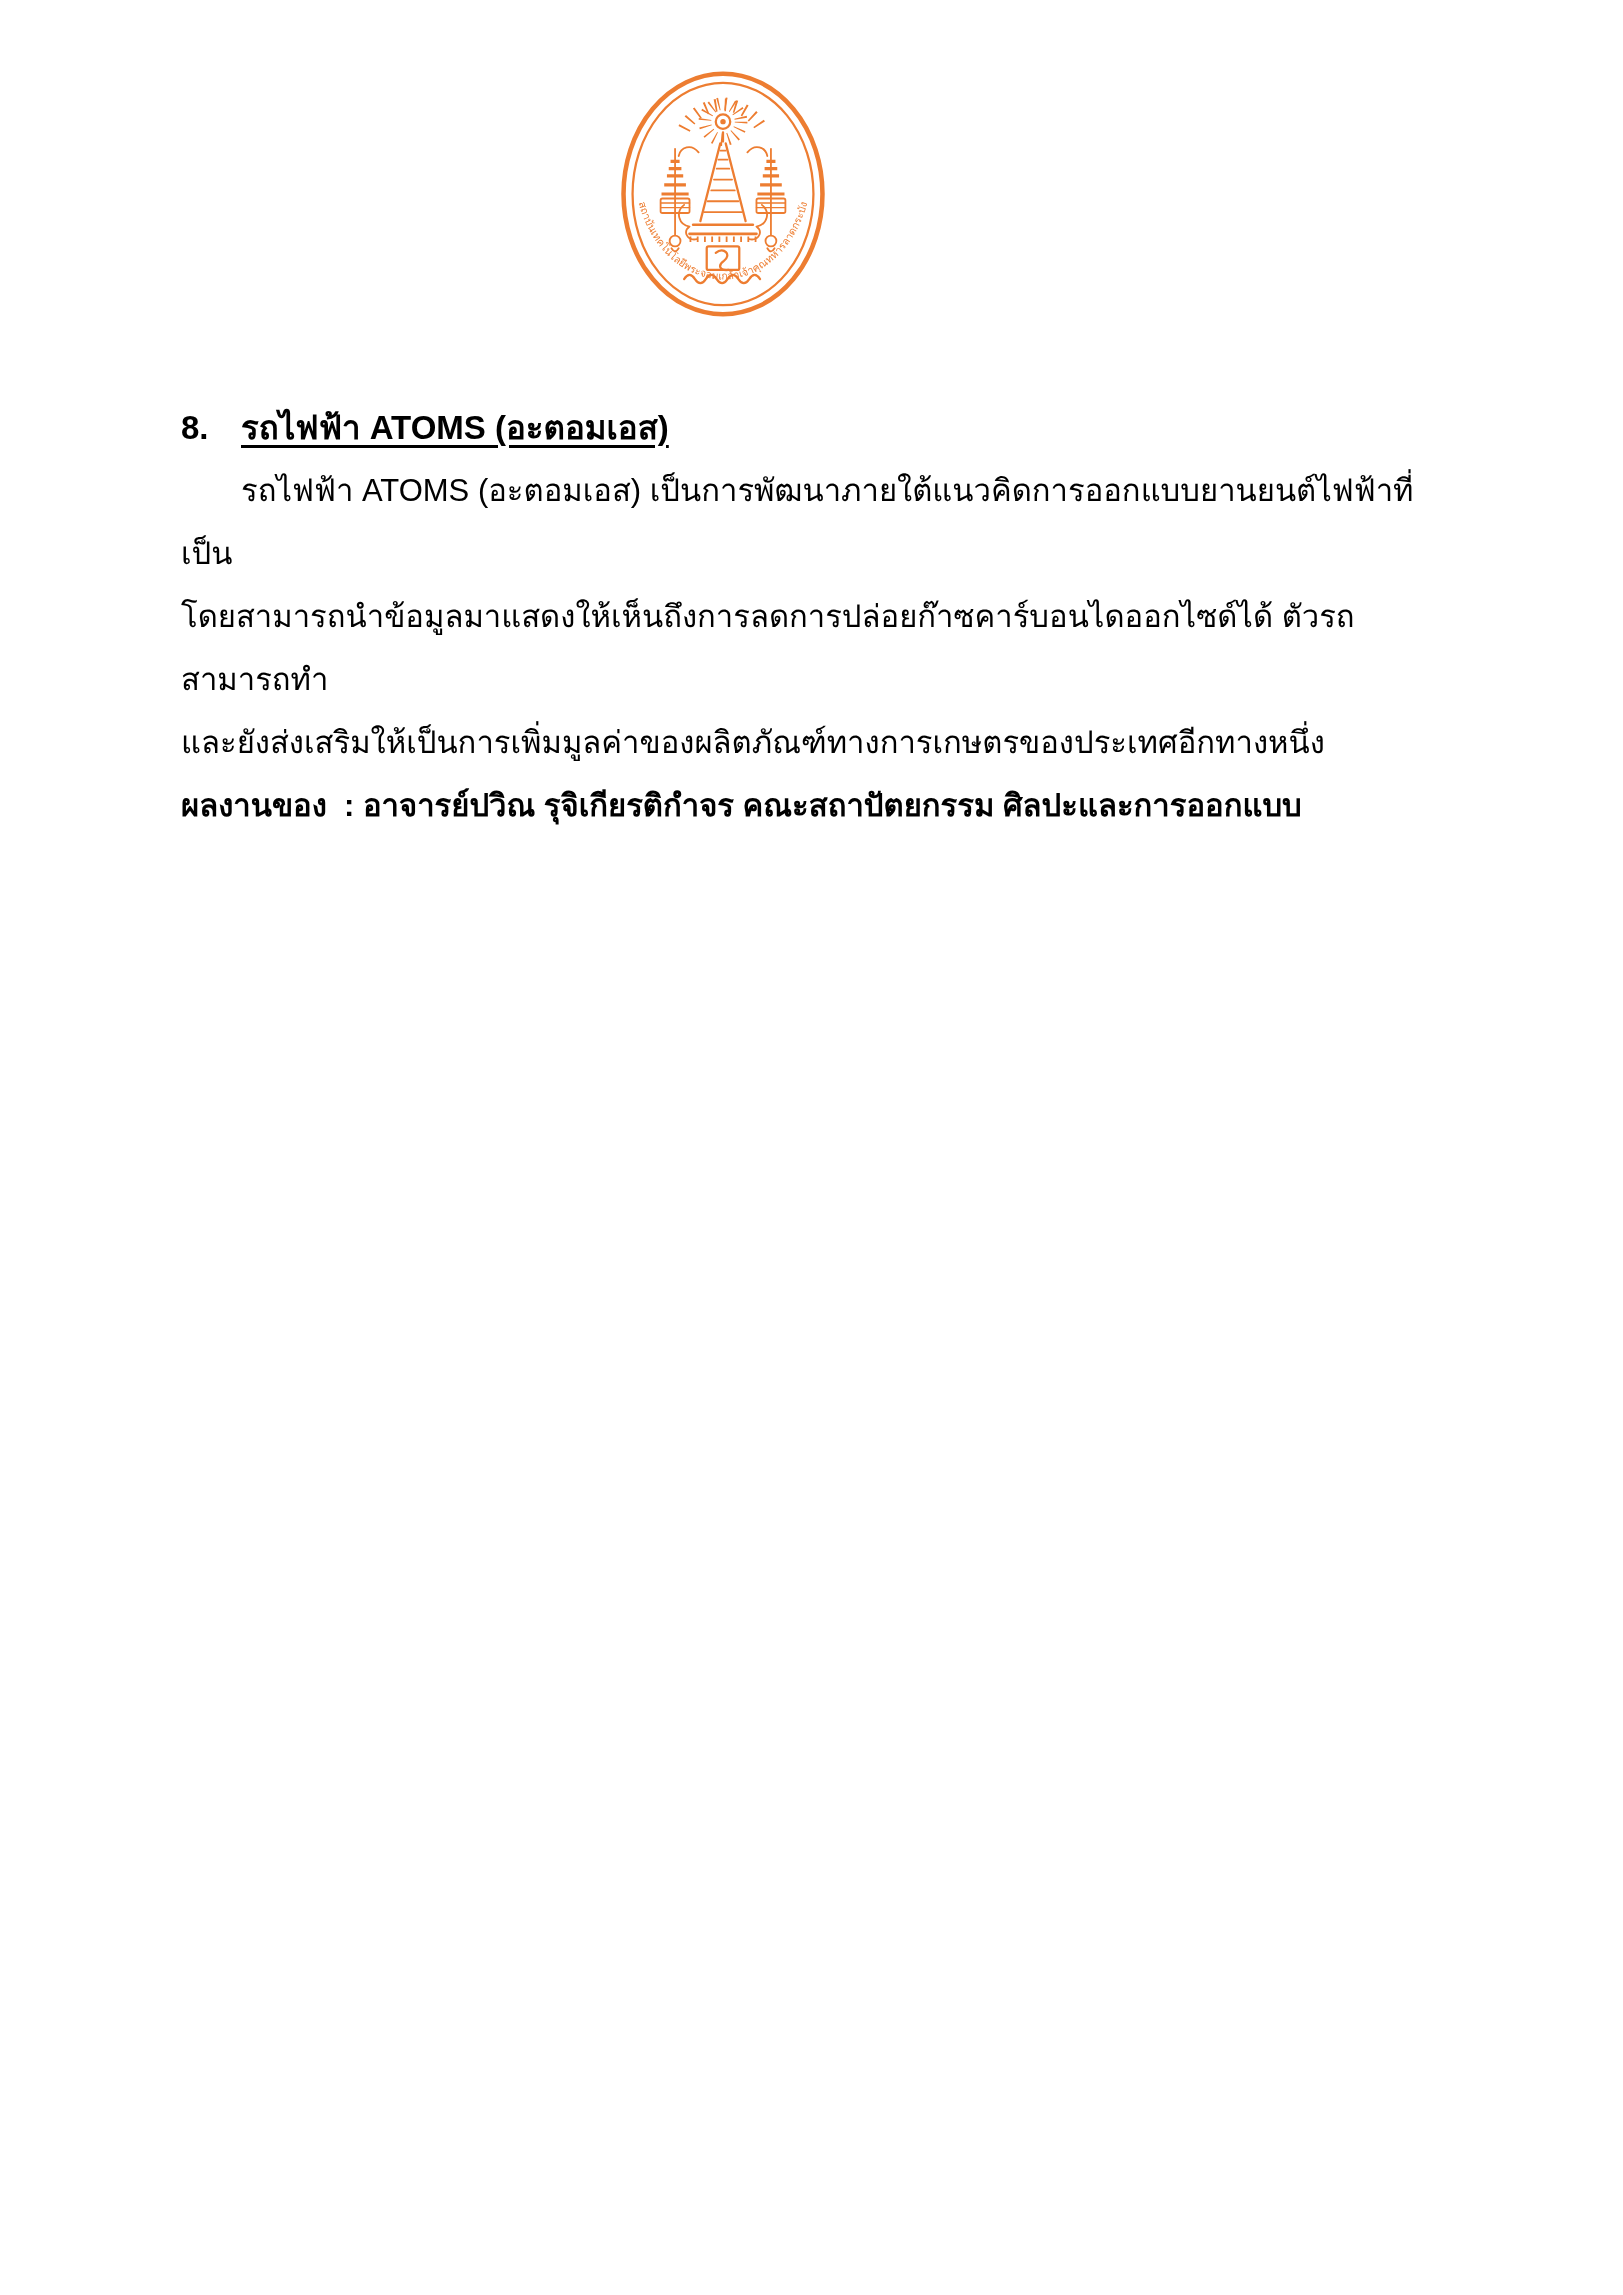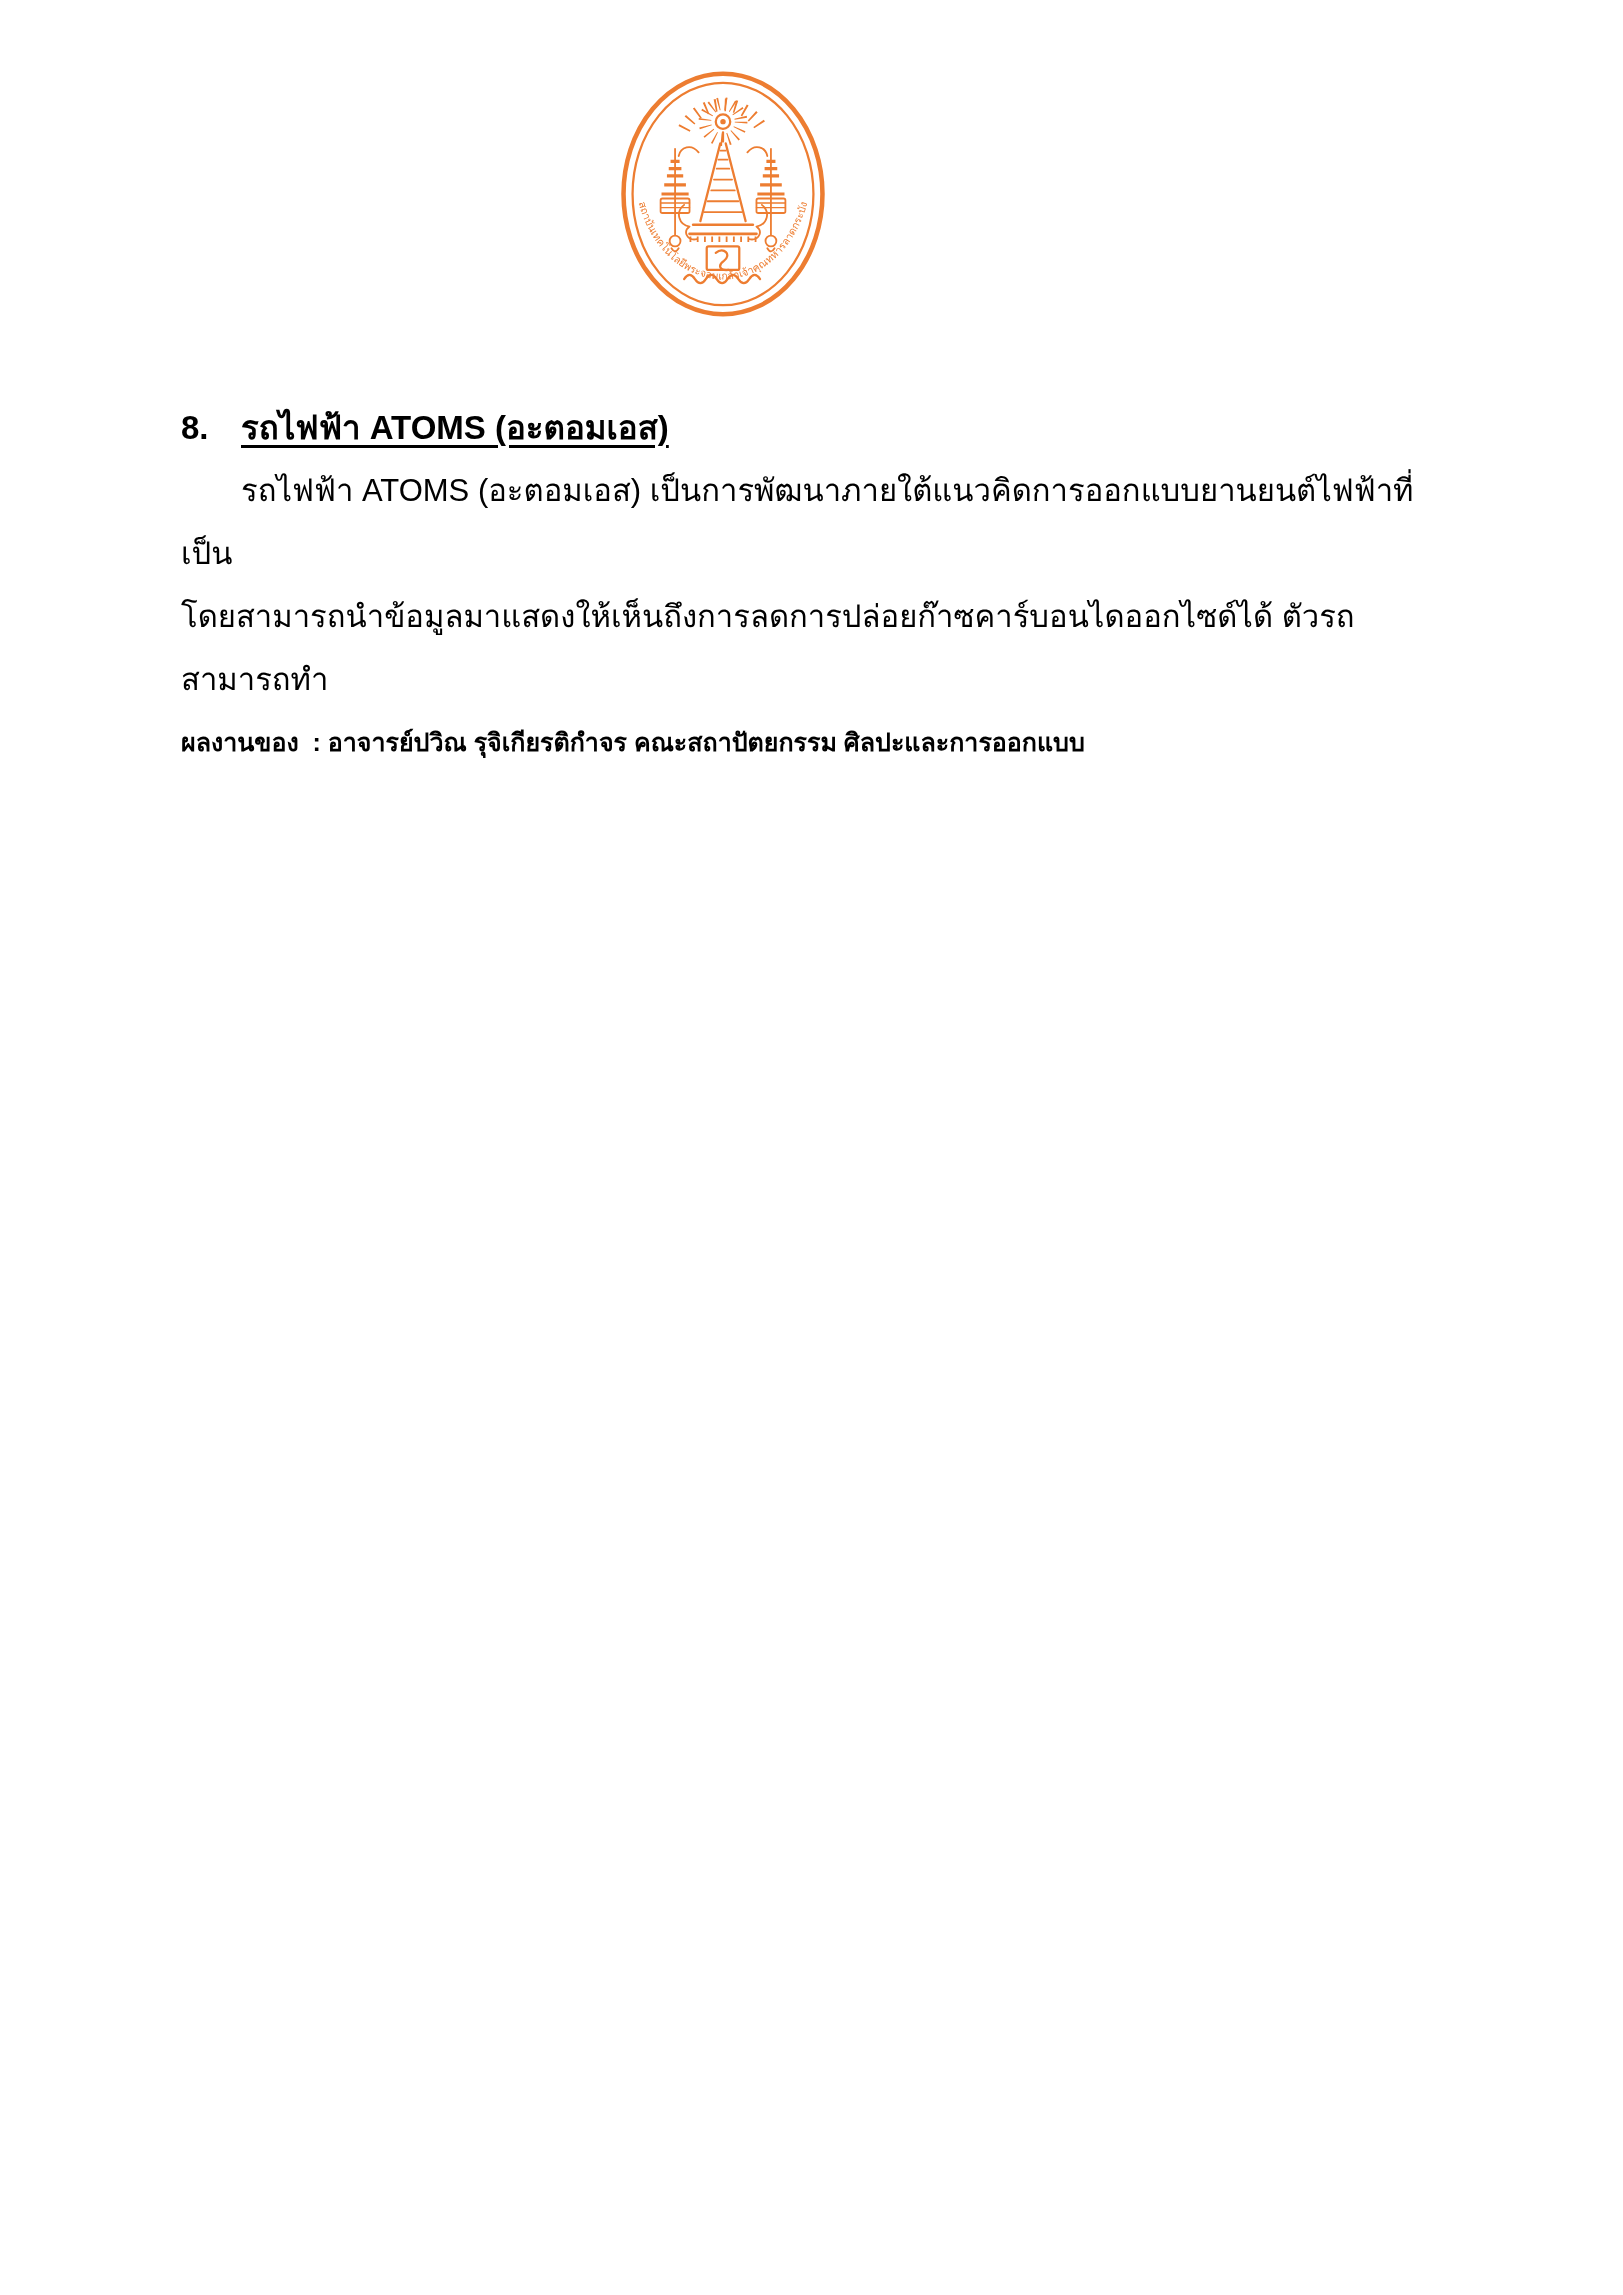--- a/index.html
+++ b/index.html
@@ -37,21 +37,21 @@
   .heading-number { width: 60px; flex: 0 0 60px; }
   .heading-title {
     text-decoration: underline;
     text-decoration-thickness: 2.7px;
     text-underline-offset: 6.3px;
   }
   .para { font-size: 31px; line-height: 63px; }
   .para .line { white-space: pre-wrap; }
   .para .line.indent { text-indent: 60px; }
   .credit {
-    font-size: 25px;
+    font-size: 31px;
     line-height: 63px;
     font-weight: bold;
     white-space: pre-wrap;
   }
 </style>
 </head>
 <body>
 
 <div class="page">
 
@@ -101,19 +101,20 @@
   <div class="content">
 
     <div class="heading">
       <span class="heading-number">8.</span>
       <span class="heading-title">รถไฟฟ้า ATOMS (อะตอมเอส)</span>
     </div>
 
     <div class="para">
       <div class="line indent">รถไฟฟ้า ATOMS (อะตอมเอส) เป็นการพัฒนาภายใต้แนวคิดการออกแบบยานยนต์ไฟฟ้าที่เป็น</div>
       <div class="line">โดยสามารถนำข้อมูลมาแสดงให้เห็นถึงการลดการปล่อยก๊าซคาร์บอนไดออกไซด์ได้ ตัวรถ สามารถทำ</div>
+      <div class="line">และยังส่งเสริมให้เป็นการเพิ่มมูลค่าของผลิตภัณฑ์ทางการเกษตรของประเทศอีกทางหนึ่ง</div>
     </div>
 
     <div class="credit">ผลงานของ  : อาจารย์ปวิณ รุจิเกียรติกำจร คณะสถาปัตยกรรม ศิลปะและการออกแบบ</div>
   </div>
 
 </div>
 
 
 </body></html>

